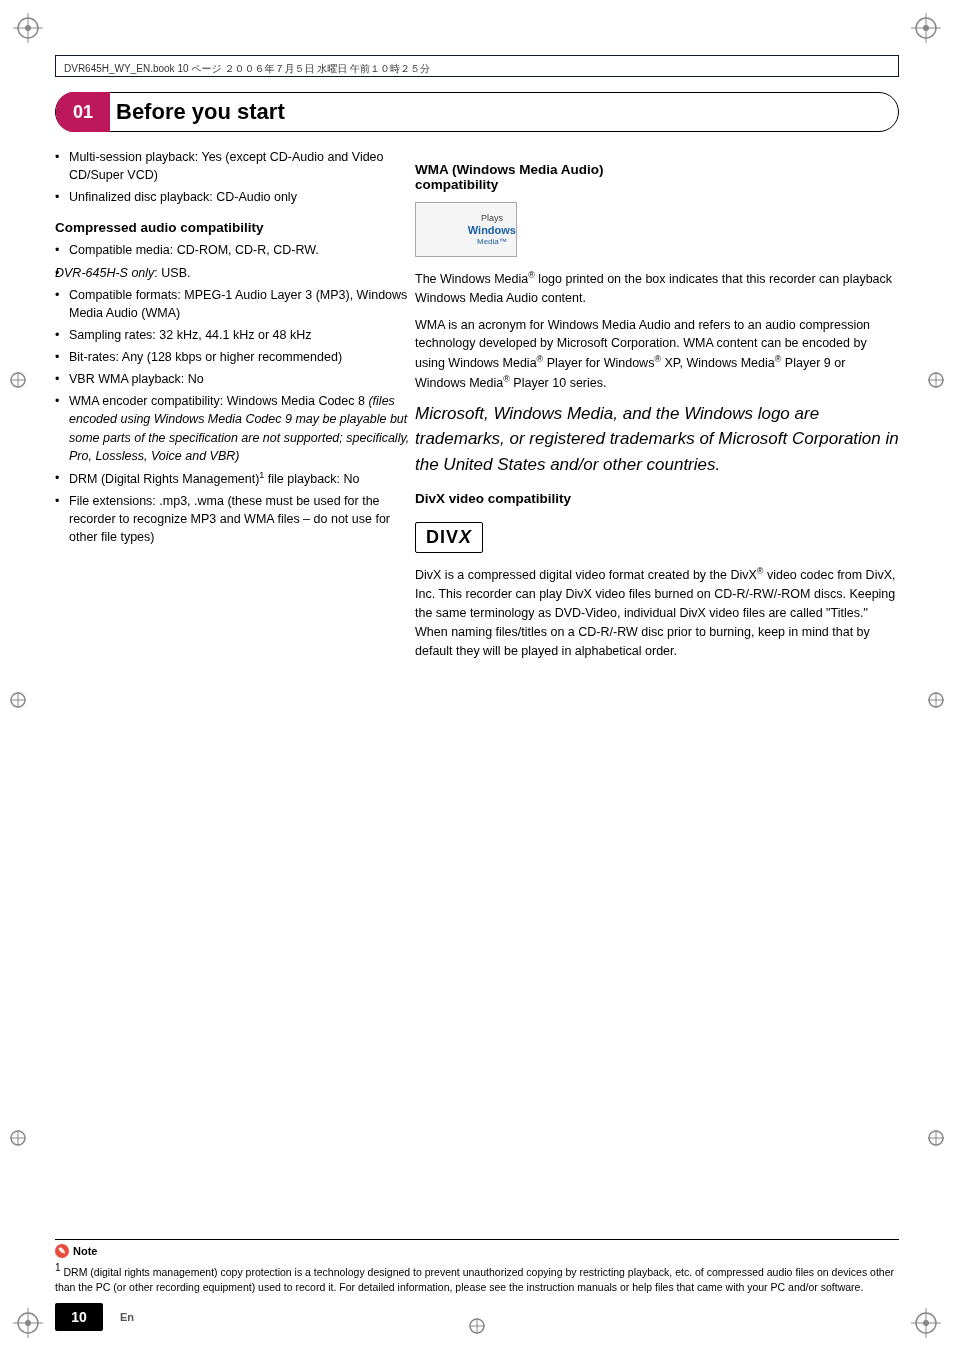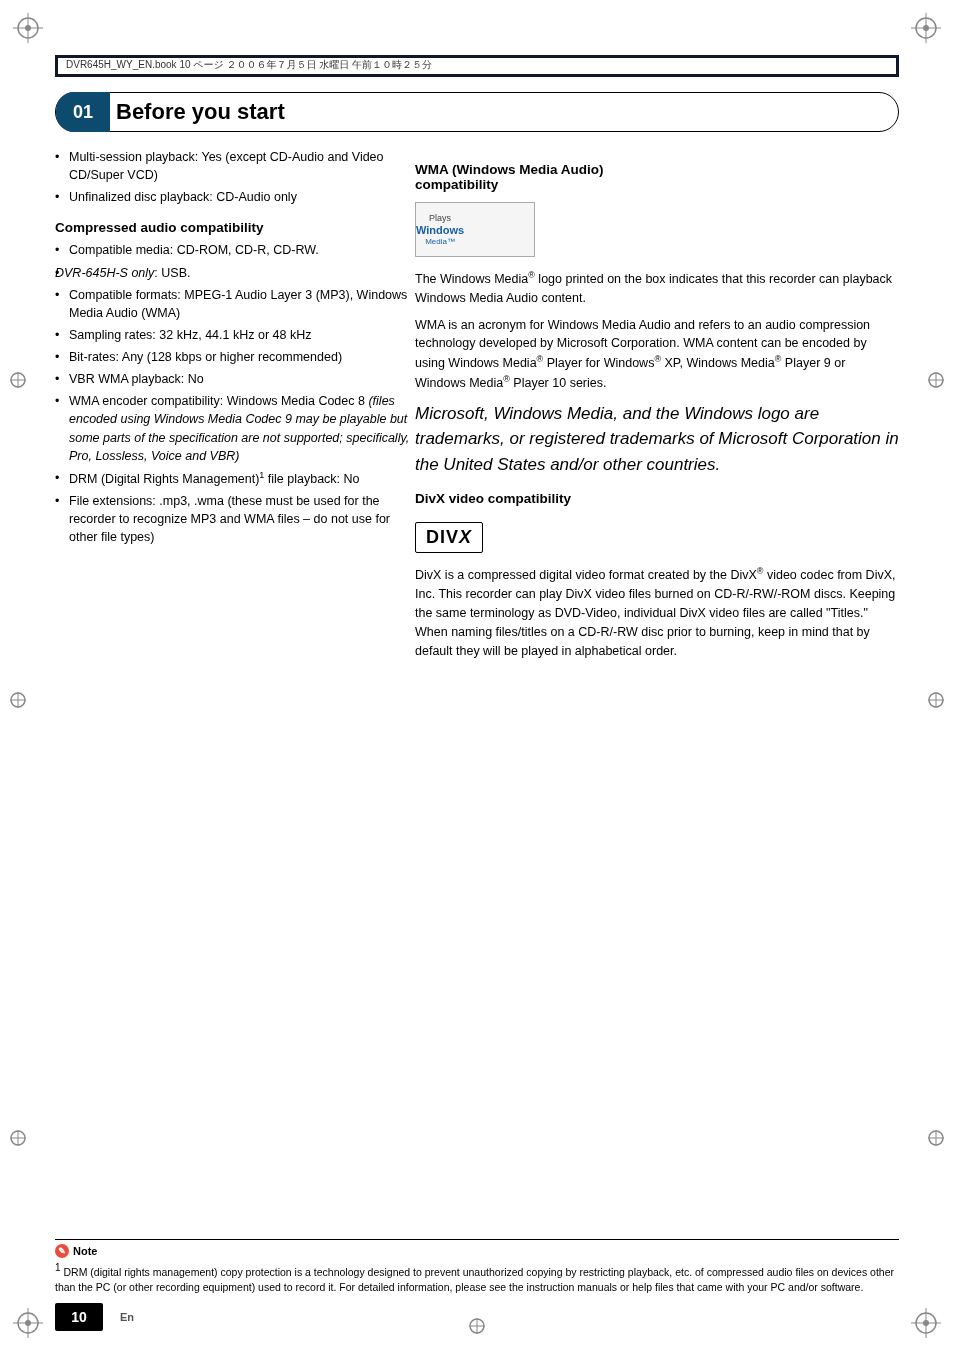--- a/index.html
+++ b/index.html
@@ -37,44 +37,44 @@
     
     .bottom-center-mark { position: absolute; bottom: 12px; left: 50%; transform: translateX(-50%); }
 
     
     .header-bar {
       position: absolute;
       top: 55px;
       left: 55px;
       right: 55px;
       height: 22px;
-      border: 3px solid #0f172a;
-      display: flex;
-      align-items: flex-start;
+      border: 1px solid #0f172a;
+      display: flex;
+      align-items: flex-end;
       padding: 0 8px;
     }
     .header-bar-text {
       font-size: 10px;
       color: #333;
     }
 
     
     .chapter-header {
       position: absolute;
       top: 92px;
       left: 55px;
       right: 55px;
       height: 40px;
       display: flex;
       align-items: center;
       border: 1.5px solid #000;
       border-radius: 20px;
     }
     .chapter-number {
-      background: #0c4a6e;
+      background: #be185d;
       color: #fff;
       font-size: 18px;
       font-weight: bold;
       width: 54px;
       height: 40px;
       display: flex;
       align-items: center;
       justify-content: center;
       border-radius: 18px 0 0 18px;
       flex-shrink: 0;
@@ -130,25 +130,25 @@
       margin-bottom: 6px;
       margin-top: 14px;
     }
 
     .italic-text { font-style: italic; }
     .superscript { font-size: 9px; vertical-align: super; }
 
     
     .wma-logo-box {
       border: 1px solid #aaa;
-      width: 120px;
+      width: 102px;
       height: 55px;
       display: flex;
       align-items: center;
-      justify-content: flex-start;
+      justify-content: flex-end;
       margin: 10px 0 12px 0;
       background: #f5f5f5;
     }
     .wma-logo-inner {
       display: flex;
       flex-direction: column;
       align-items: center;
       justify-content: center;
     }
     .wma-plays-text {

